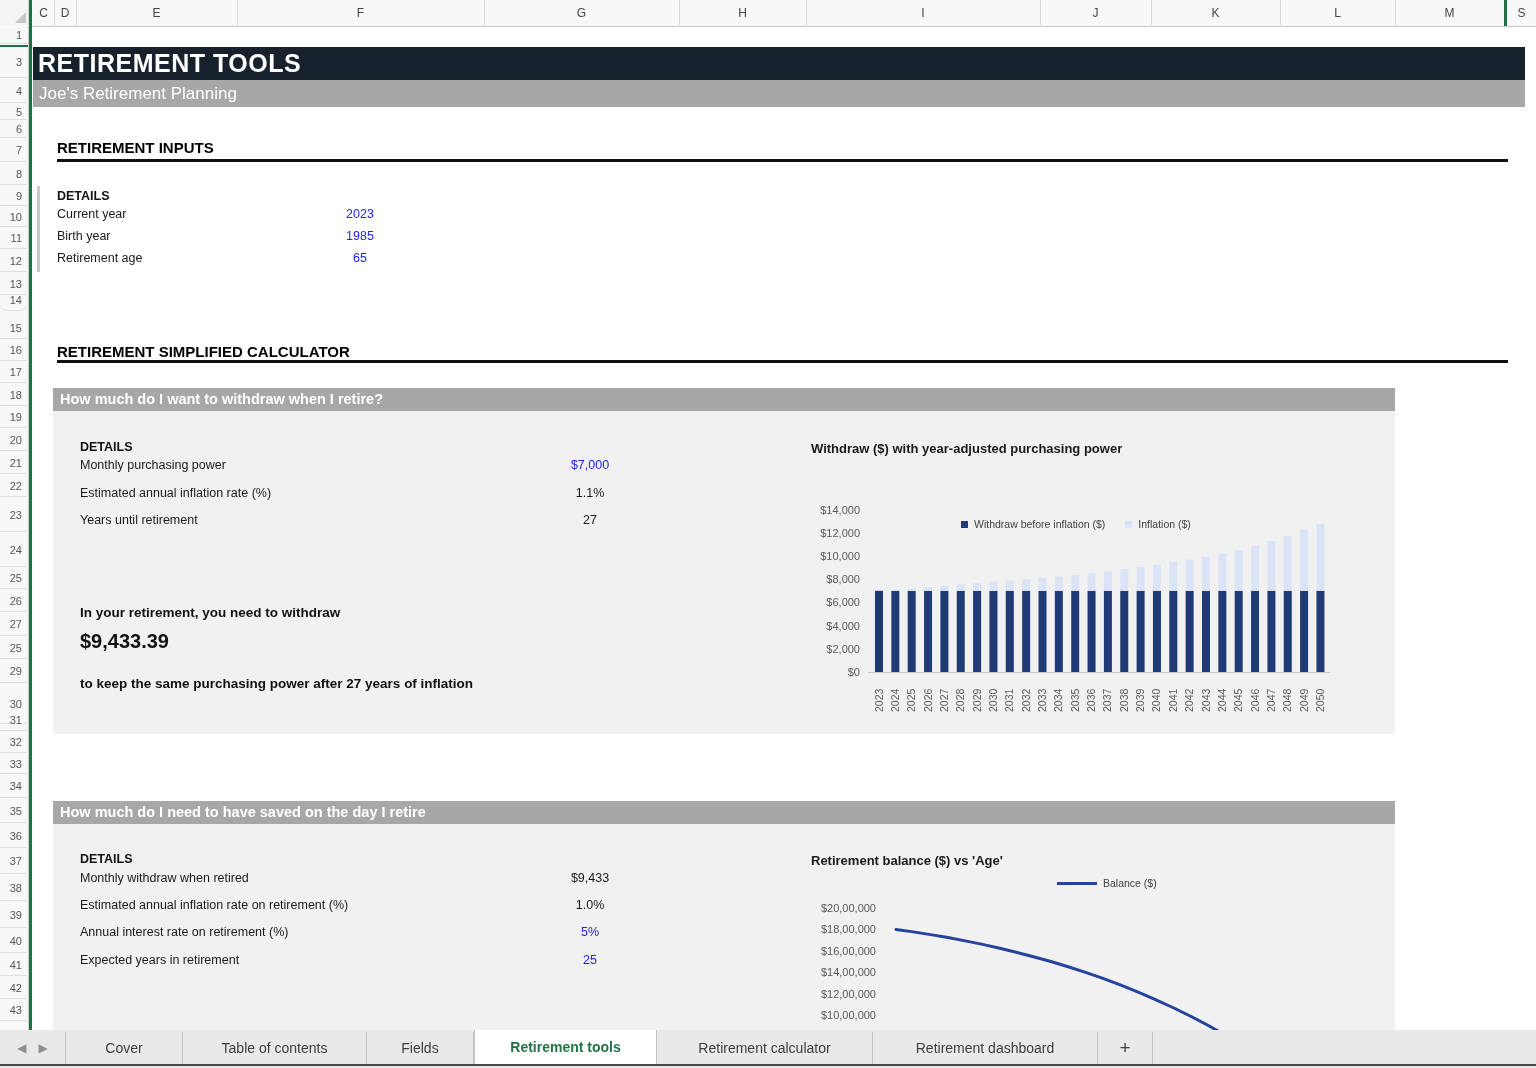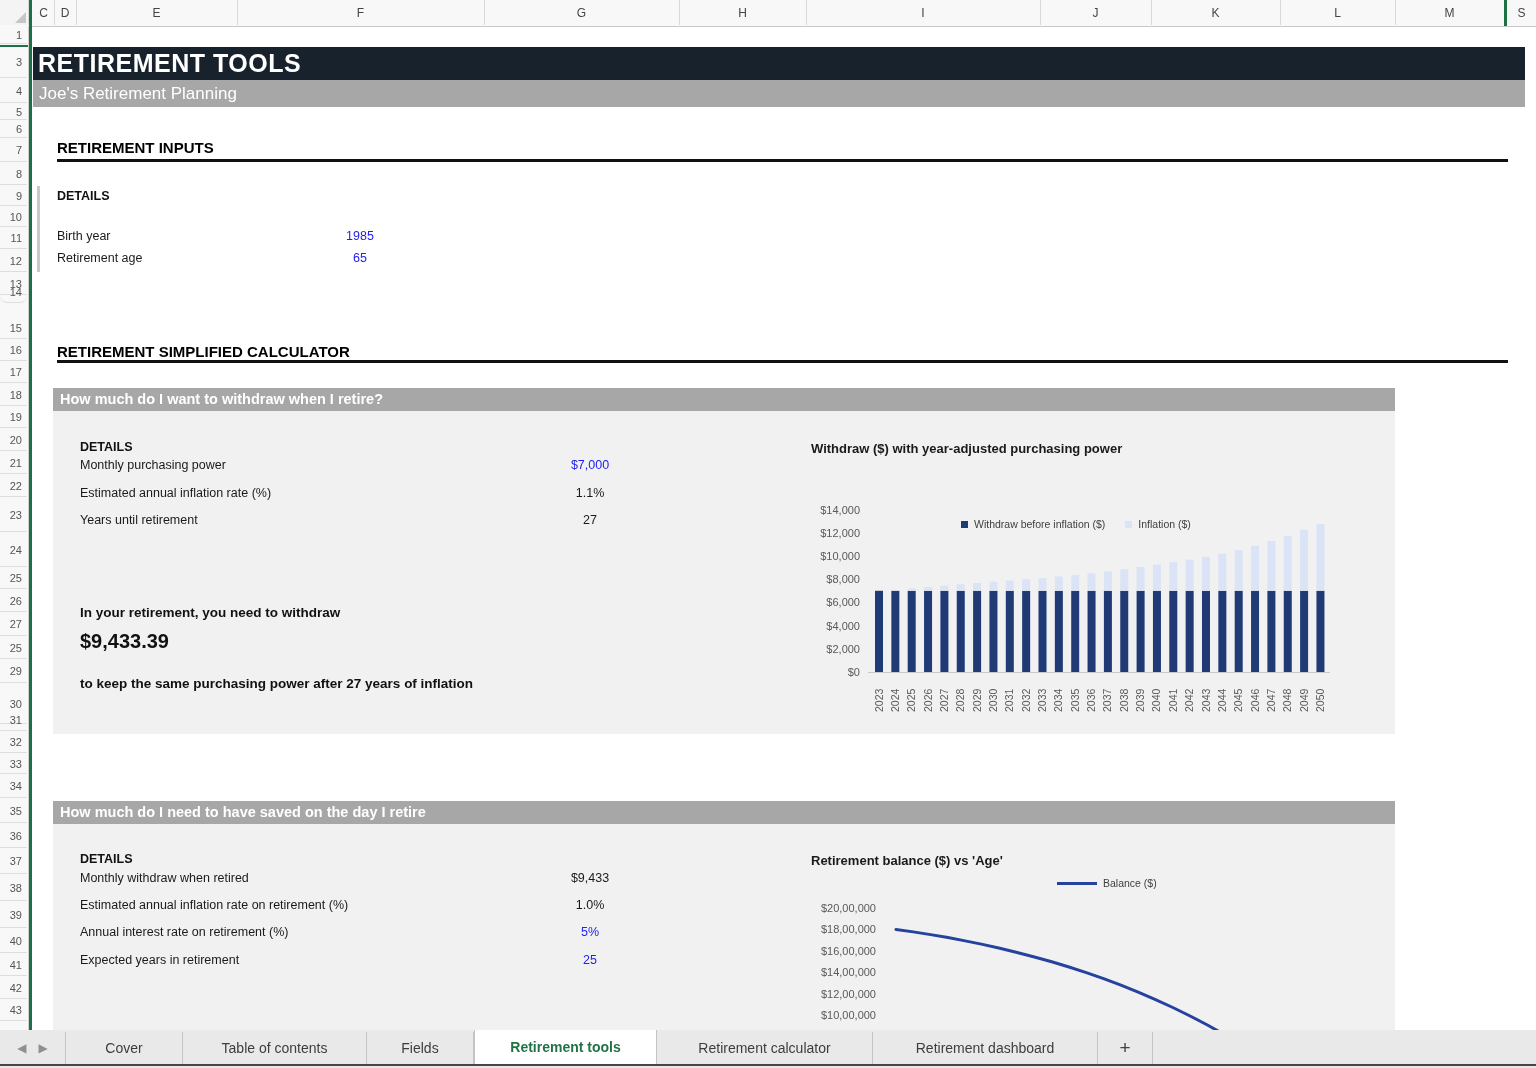--- a/index.html
+++ b/index.html
@@ -89,21 +89,21 @@
       <div class="rowcell" style="top: 53px; height: 24px;">4</div>
       <div class="rowcell" style="top: 78px; height: 16px;">5</div>
       <div class="rowcell" style="top: 95px; height: 17px;">6</div>
       <div class="rowcell" style="top: 113px; height: 23px;">7</div>
       <div class="rowcell" style="top: 137px; height: 22px;">8</div>
       <div class="rowcell" style="top: 160px; height: 20px;">9</div>
       <div class="rowcell" style="top: 181px; height: 20px;">10</div>
       <div class="rowcell" style="top: 202px; height: 21px;">11</div>
       <div class="rowcell" style="top: 224px; height: 22px;">12</div>
       <div class="rowcell" style="top: 247px; height: 22px;">13</div>
-      <div class="rowcell" style="top: 256px; height: 21px; border-radius: 7px;">14</div>
+      <div class="rowcell" style="top: 264px; height: 21px; border-radius: 7px;">14</div>
       <div class="rowcell" style="top: 292px; height: 21px;">15</div>
       <div class="rowcell" style="top: 314px; height: 21px;">16</div>
       <div class="rowcell" style="top: 336px; height: 21px;">17</div>
       <div class="rowcell" style="top: 358px; height: 22px;">18</div>
       <div class="rowcell" style="top: 381px; height: 21px;">19</div>
       <div class="rowcell" style="top: 403px; height: 22px;">20</div>
       <div class="rowcell" style="top: 426px; height: 22px;">21</div>
       <div class="rowcell" style="top: 449px; height: 22px;">22</div>
       <div class="rowcell" style="top: 472px; height: 34px;">23</div>
       <div class="rowcell" style="top: 507px; height: 34px;">24</div>
@@ -132,20 +132,24 @@
 
     <div class="abs banner-title" style="left:0;top:21px;">RETIREMENT TOOLS</div>
     <div class="abs banner-sub" style="left:0;top:54px;">Joe's Retirement Planning</div>
 
     <div class="abs sec-heading" style="left:24px;top:113px;">RETIREMENT INPUTS</div>
     <div class="abs sec-underline" style="left:24px;top:133px;width:1451px;"></div>
 
     <div class="abs accent-bar" style="left:4px;top:160px;"></div>
     <div class="abs details-label" style="left:24px;top:163px;">DETAILS</div>
     <div class="abs" id="inputs-rows" style="left:24px;top:181px;width:700px;height:66px;">
+        <div class="detail-row" style="top: 0px; height: 22px;">
+          <span class="detail-label">Current year</span>
+          <span class="detail-value blue" style="left: 253px;">2023</span>
+        </div>
         <div class="detail-row" style="top: 22px; height: 22px;">
           <span class="detail-label">Birth year</span>
           <span class="detail-value blue" style="left: 253px;">1985</span>
         </div>
         <div class="detail-row" style="top: 44px; height: 22px;">
           <span class="detail-label">Retirement age</span>
           <span class="detail-value blue" style="left: 253px;">65</span>
         </div>
       </div>
 

